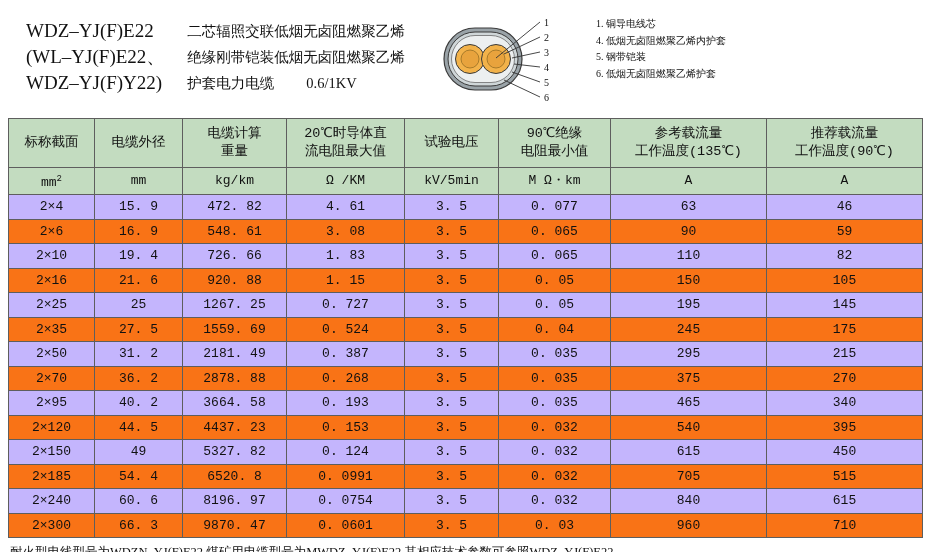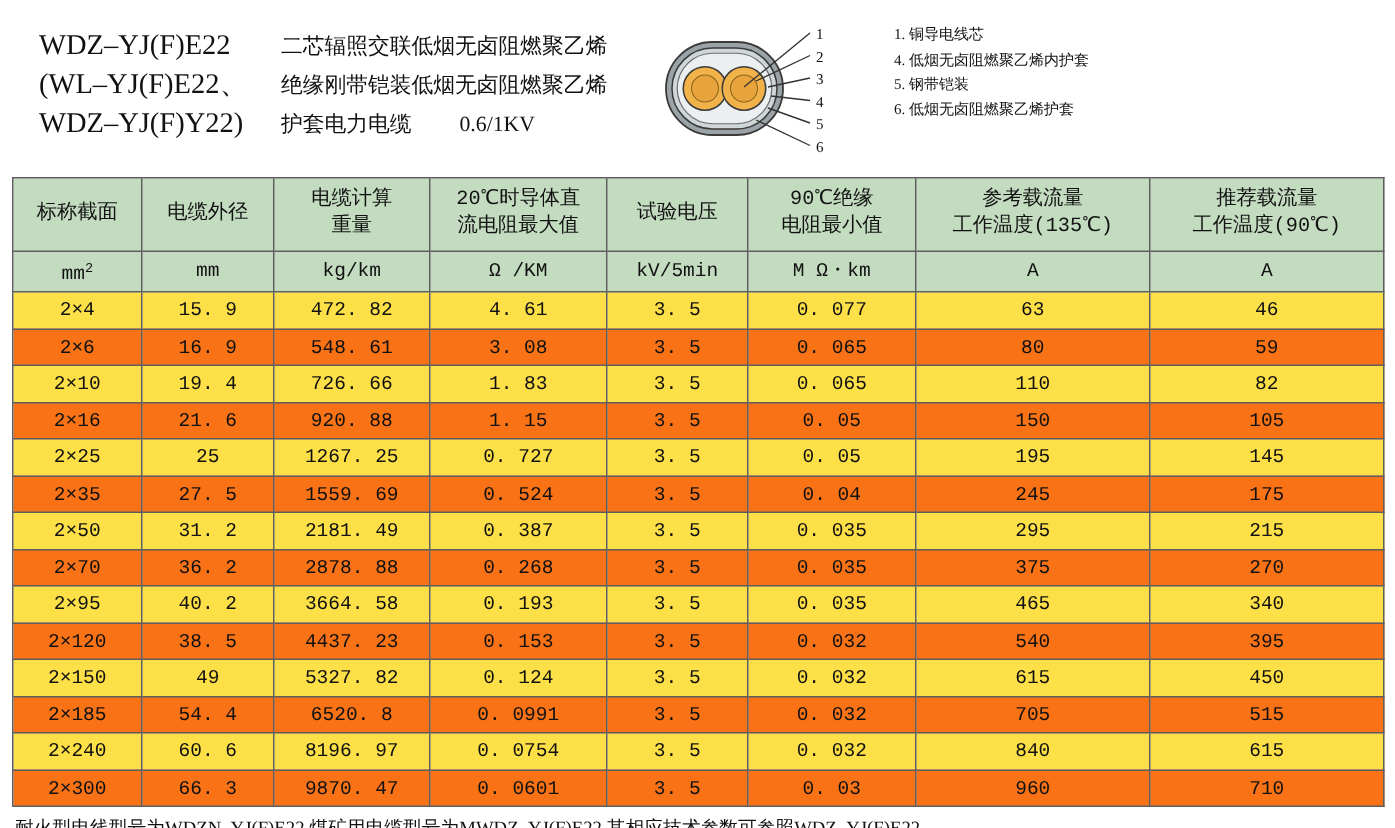--- a/index.html
+++ b/index.html
@@ -93,21 +93,21 @@
     font-weight: normal;
   }
   table.spec thead th.units {
     height: 26px;
     font-size: 13px;
   }
   table.spec tbody td {
     height: 23.5px;
     line-height: 23.5px;
   }
-  tr.alt td { background: #fde047; }
+  tr.alt td { background: #c4b5fd; }
   tr.plain td { background: #f97316; }
   .sup { font-size: 9px; vertical-align: super; }
 
   .footnote {
     margin: 6px auto 0 auto;
     width: 914px;
     font-size: 12.5px;
     padding-left: 2px;
     white-space: nowrap;
   }
@@ -235,21 +235,21 @@
           <td>63</td>
           <td>46</td>
         </tr>
         <tr class="plain">
           <td>2×6</td>
           <td>16. 9</td>
           <td>548. 61</td>
           <td>3. 08</td>
           <td>3. 5</td>
           <td>0. 065</td>
-          <td>80</td>
+          <td>90</td>
           <td>59</td>
         </tr>
         <tr class="alt">
           <td>2×10</td>
           <td>19. 4</td>
           <td>726. 66</td>
           <td>1. 83</td>
           <td>3. 5</td>
           <td>0. 065</td>
           <td>110</td>
@@ -310,21 +310,21 @@
           <td>40. 2</td>
           <td>3664. 58</td>
           <td>0. 193</td>
           <td>3. 5</td>
           <td>0. 035</td>
           <td>465</td>
           <td>340</td>
         </tr>
         <tr class="plain">
           <td>2×120</td>
-          <td>38. 5</td>
+          <td>44. 5</td>
           <td>4437. 23</td>
           <td>0. 153</td>
           <td>3. 5</td>
           <td>0. 032</td>
           <td>540</td>
           <td>395</td>
         </tr>
         <tr class="alt">
           <td>2×150</td>
           <td>49</td>

